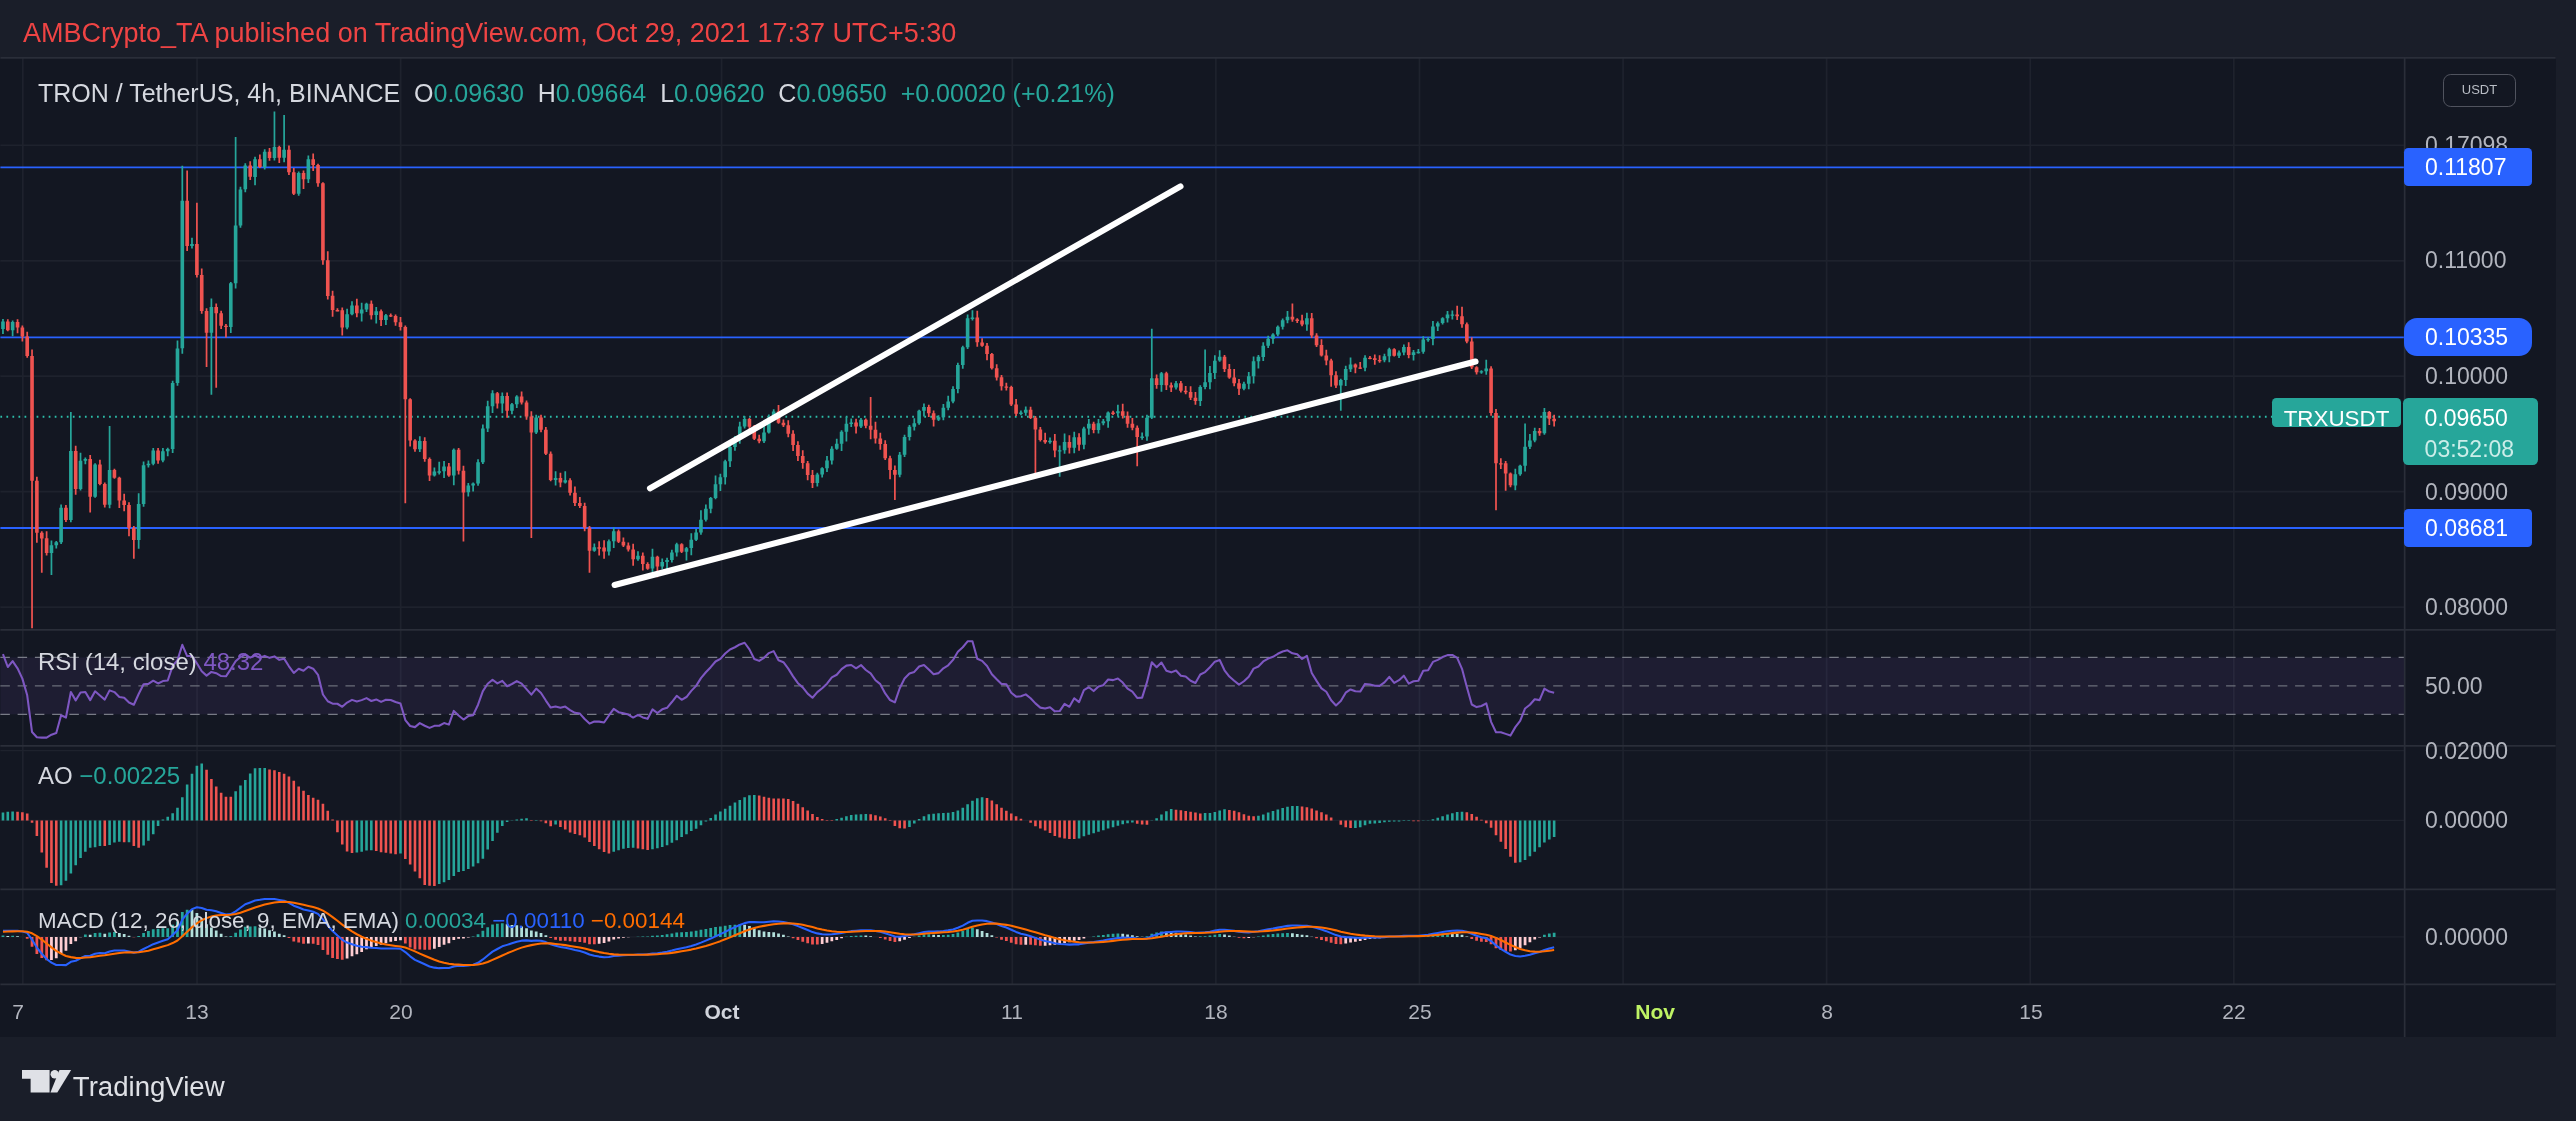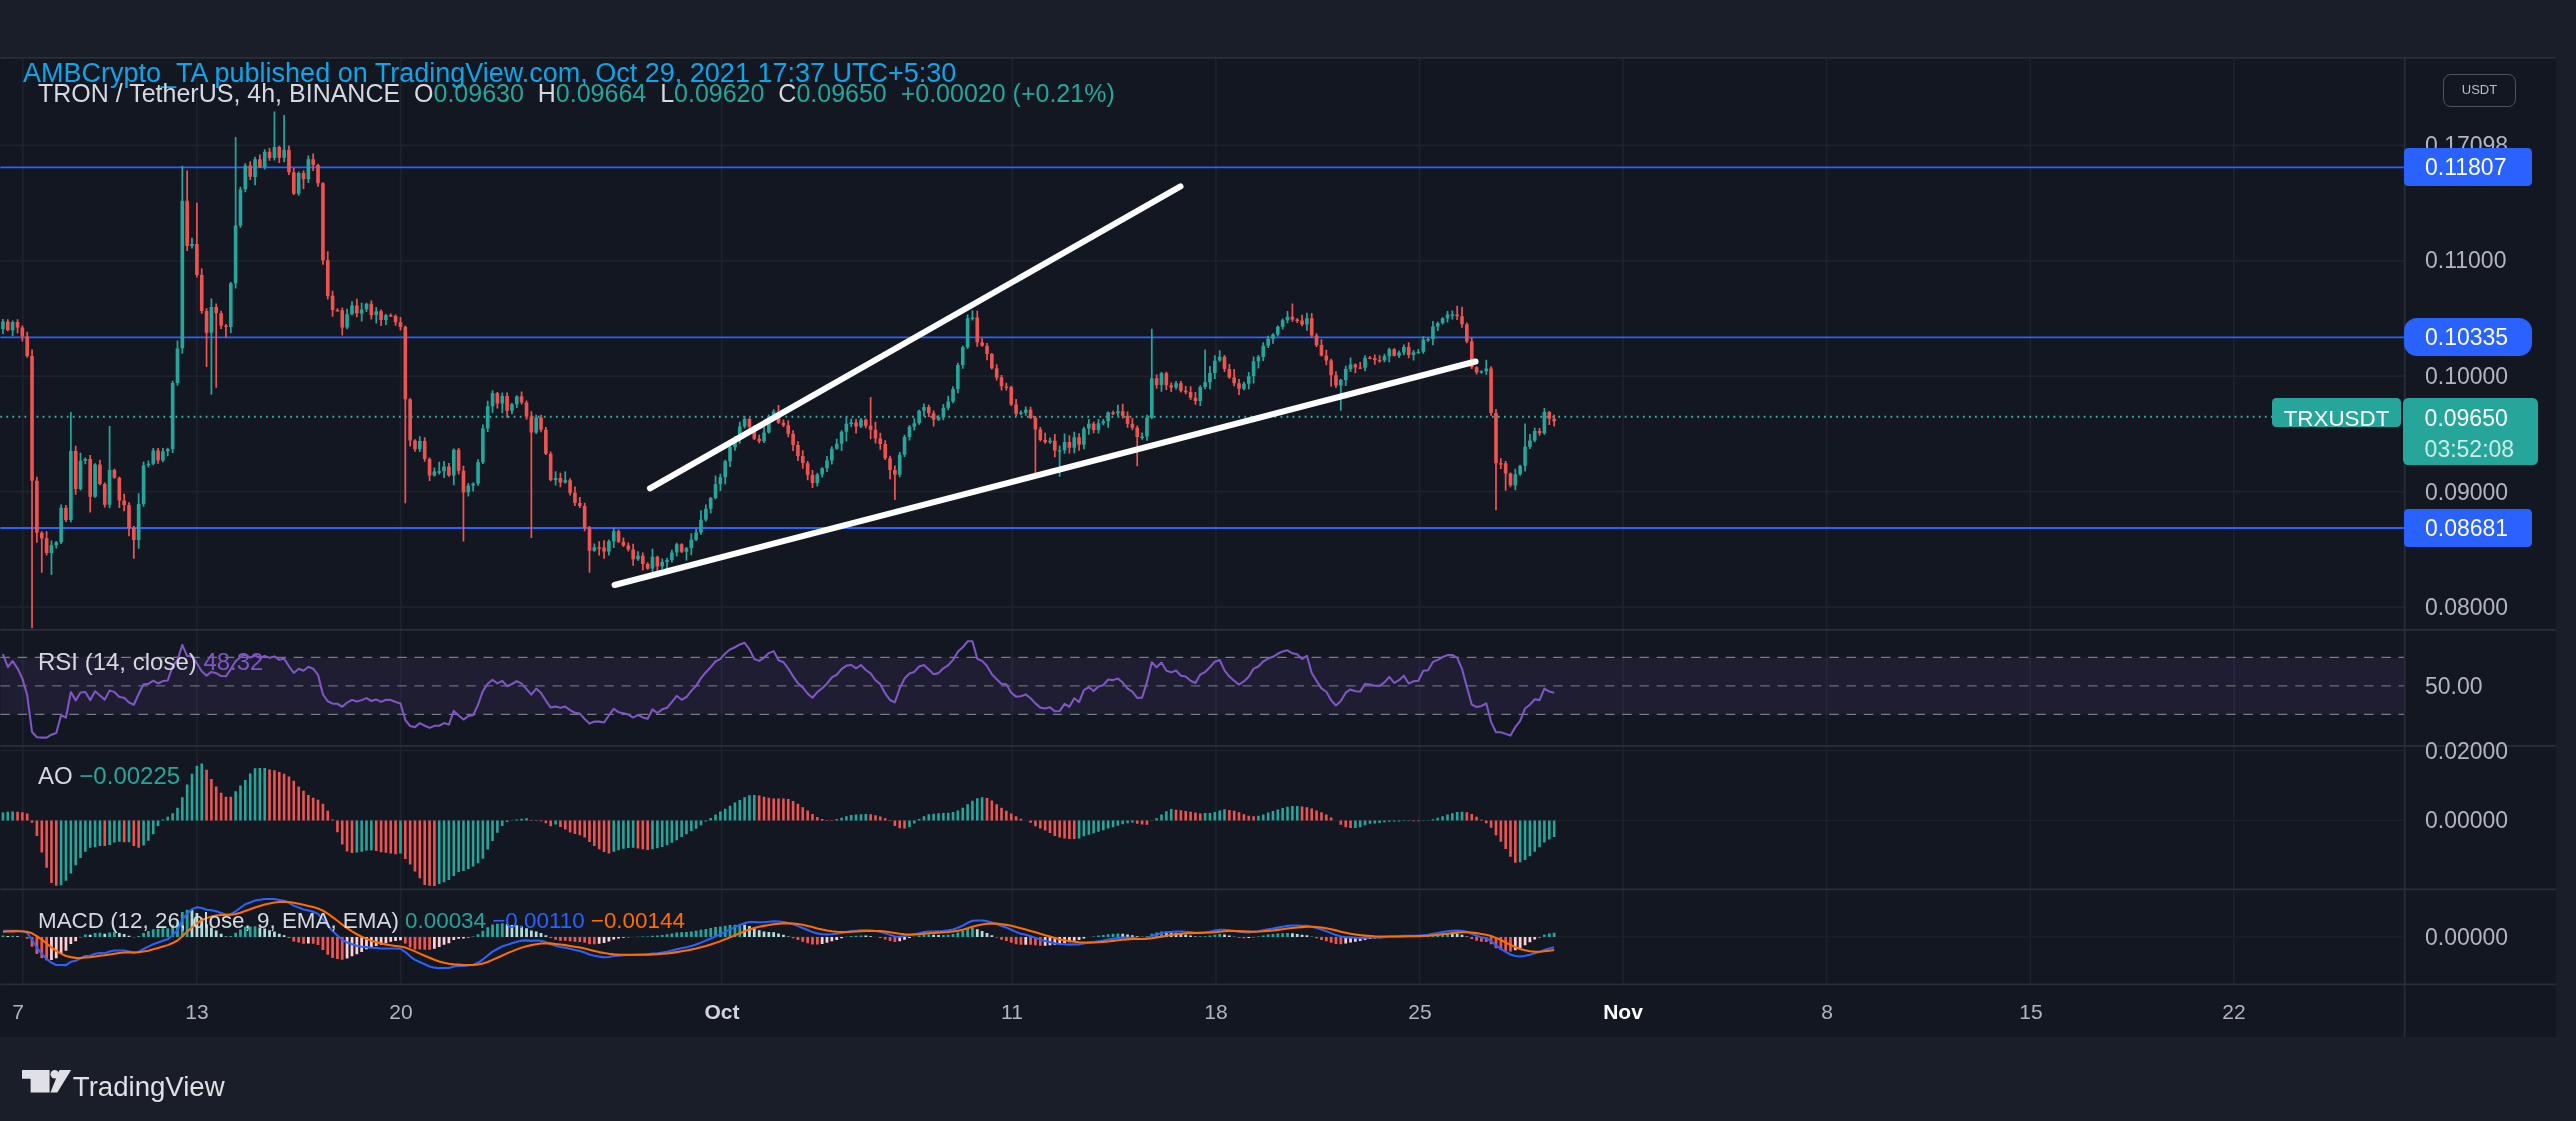--- a/index.html
+++ b/index.html
@@ -51,25 +51,25 @@
   </div>
 <div style="position:absolute;left:2272px;top:398px;width:129px;height:29px;background:#26a69a;border-radius:4.3px;color:#fff;font-size:22.4px;line-height:41px;text-align:center">TRXUSDT</div>
 <div style="position:absolute;left:2443px;top:74px;width:73px;height:33px;border:1.7px solid #50535e;border-radius:7.8px;color:#b9bdc5;font-size:13px;line-height:30px;text-align:center;box-sizing:border-box">USDT</div>
 <div style="position:absolute;left:-34px;top:998px;width:104px;text-align:center;font-size:21px;color:#b2b5be;font-weight:normal;line-height:28px">7</div>
 <div style="position:absolute;left:145px;top:998px;width:104px;text-align:center;font-size:21px;color:#b2b5be;font-weight:normal;line-height:28px">13</div>
 <div style="position:absolute;left:349px;top:998px;width:104px;text-align:center;font-size:21px;color:#b2b5be;font-weight:normal;line-height:28px">20</div>
 <div style="position:absolute;left:670px;top:998px;width:104px;text-align:center;font-size:21px;color:#d1d4dc;font-weight:bold;line-height:28px">Oct</div>
 <div style="position:absolute;left:960px;top:998px;width:104px;text-align:center;font-size:21px;color:#b2b5be;font-weight:normal;line-height:28px">11</div>
 <div style="position:absolute;left:1164px;top:998px;width:104px;text-align:center;font-size:21px;color:#b2b5be;font-weight:normal;line-height:28px">18</div>
 <div style="position:absolute;left:1368px;top:998px;width:104px;text-align:center;font-size:21px;color:#b2b5be;font-weight:normal;line-height:28px">25</div>
-<div style="position:absolute;left:1571px;top:998px;width:104px;text-align:center;font-size:21px;color:#ffffff;font-weight:bold;line-height:28px">Nov</div>
+<div style="position:absolute;left:1571px;top:998px;width:104px;text-align:right;font-size:21px;color:#bef264;font-weight:bold;line-height:28px">Nov</div>
 <div style="position:absolute;left:1775px;top:998px;width:104px;text-align:center;font-size:21px;color:#b2b5be;font-weight:normal;line-height:28px">8</div>
 <div style="position:absolute;left:1979px;top:998px;width:104px;text-align:center;font-size:21px;color:#b2b5be;font-weight:normal;line-height:28px">15</div>
 <div style="position:absolute;left:2182px;top:998px;width:104px;text-align:center;font-size:21px;color:#b2b5be;font-weight:normal;line-height:28px">22</div>
-<div style="position:absolute;left:23px;top:16.4px;font-size:27px;color:#0ea5e9;line-height:35px;margin-top:40px;">AMBCrypto_TA published on TradingView.com, Oct 29, 2021 17:37 UTC+5:30</div>
+<div style="position:absolute;left:23px;top:16.4px;font-size:27px;color:#ef4444;line-height:35px;">AMBCrypto_TA published on TradingView.com, Oct 29, 2021 17:37 UTC+5:30</div>
 <div style="position:absolute;left:38px;top:79px;font-size:25px;color:#d5d8df;white-space:nowrap">TRON / TetherUS, 4h, BINANCE&nbsp;&nbsp;<span style="color:#d5d8df">O</span><span style="color:#26a69a">0.09630</span>&nbsp;&nbsp;<span style="color:#d5d8df">H</span><span style="color:#26a69a">0.09664</span>&nbsp;&nbsp;<span style="color:#d5d8df">L</span><span style="color:#26a69a">0.09620</span>&nbsp;&nbsp;<span style="color:#d5d8df">C</span><span style="color:#26a69a">0.09650</span>&nbsp;&nbsp;<span style="color:#26a69a">+0.00020 (+0.21%)</span></div>
 <div style="position:absolute;left:38px;top:648px;font-size:24px;color:#d5d8df;white-space:nowrap">RSI (14, close) <span style="color:#7e57c2">48.32</span></div>
 <div style="position:absolute;left:38px;top:762px;font-size:24px;color:#d5d8df;white-space:nowrap">AO <span style="color:#26a69a">−0.00225</span></div>
 <div style="position:absolute;left:38px;top:908px;font-size:22.4px;color:#d5d8df;white-space:nowrap">MACD (12, 26, close, 9, EMA, EMA) <span style="color:#26a69a">0.00034</span> <span style="color:#2962ff">−0.00110</span> <span style="color:#ff6d00">−0.00144</span></div>
 <svg width="431" height="40" viewBox="0 0 500 46" style="position:absolute;left:21.6px;top:1069px">
 <g fill="#dfe1e6">
 <path d="M0 1h32v26H10V11H0z"></path>
 <circle cx="38" cy="6" r="4.9"></circle>
 <path d="M43.5 1H57L41 27h-8z"></path>
 </g>

